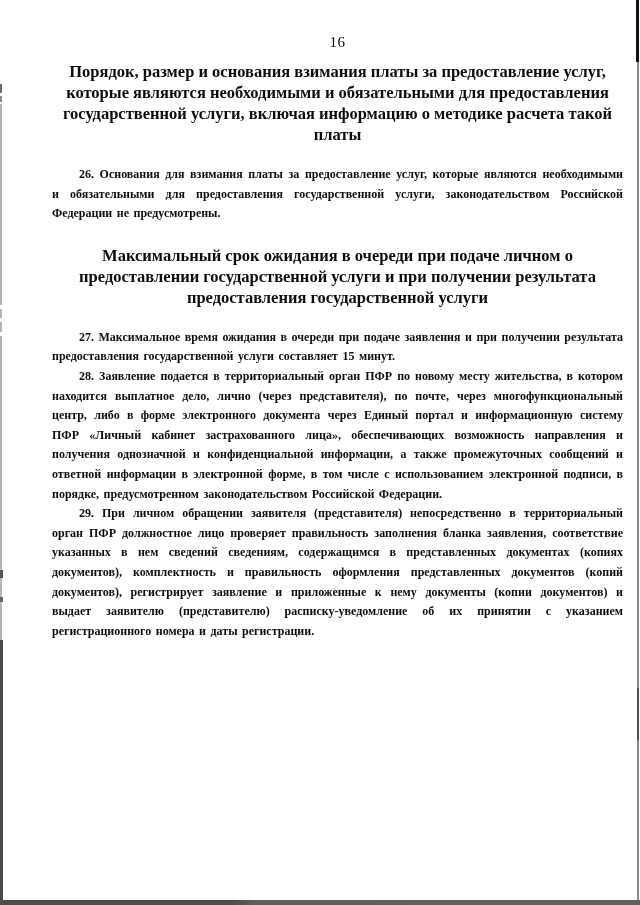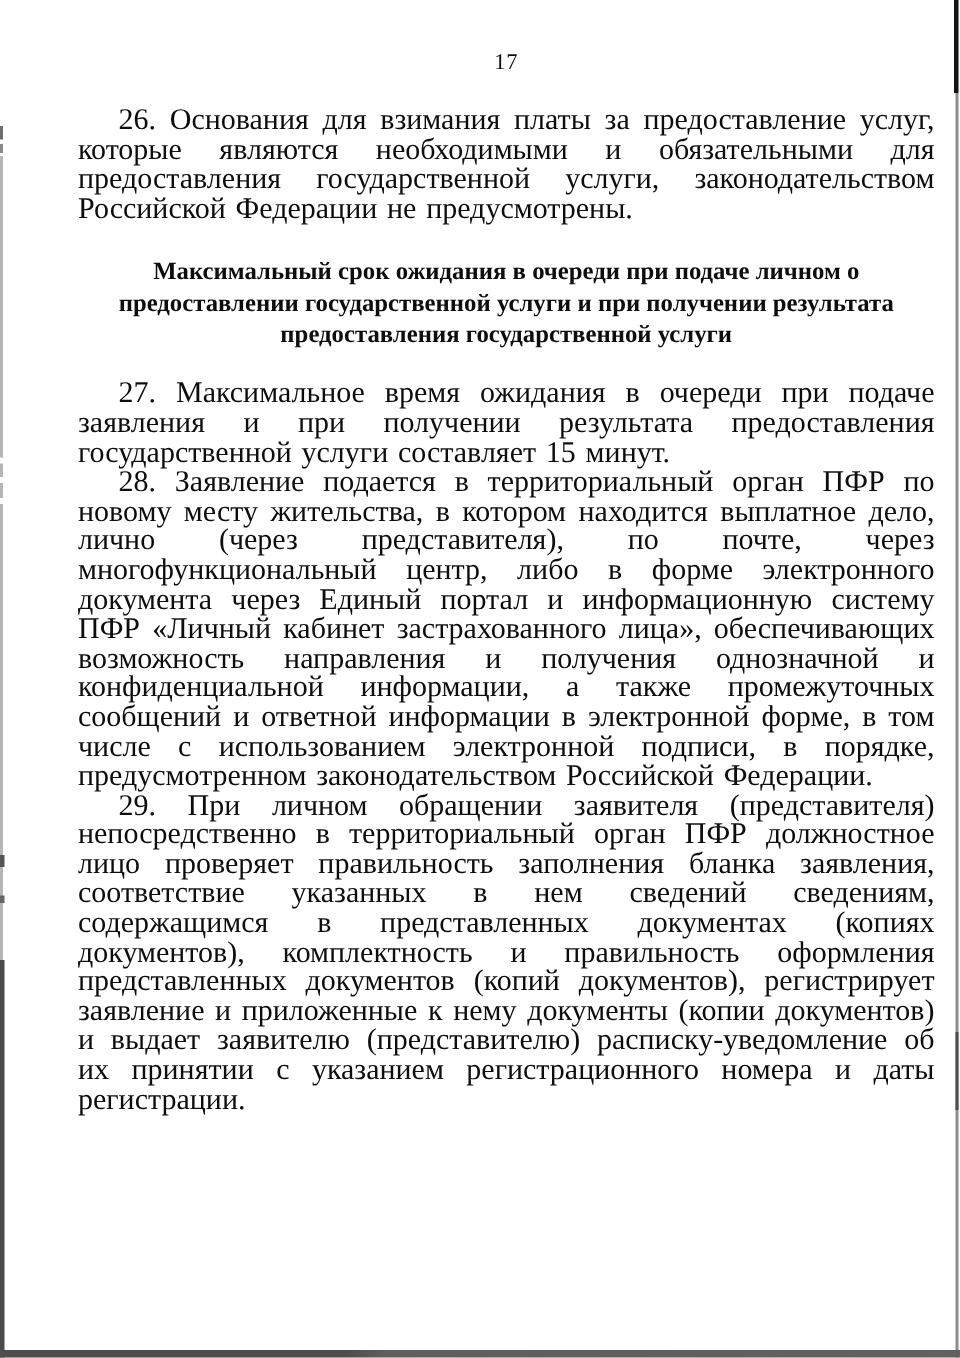--- a/index.html
+++ b/index.html
@@ -34,24 +34,25 @@
     font-size: 16.5px;
     line-height: 21px;
     margin: 21px 0 0 0;
   }
   .hd-first {
     margin-top: 10px;
   }
   .para {
     text-align: justify;
     text-indent: 27px;
-    font-size: 20px;
+    font-size: 12px;
     line-height: 19.6px;
     margin: 20px 0 0 0;
     word-spacing: 1.5px;
+    font-weight: bold;
   }
   .para + .para {
     margin-top: 0;
   }
   
   .artifact {
     position: absolute;
     pointer-events: none;
   }
   .left-dash-1  { left: 0; top: 84px;  width: 2px; height: 9px;  background: #6e6e6e; }
@@ -68,22 +69,23 @@
   .right-line-dark { left: 637px; top: 688px; width: 2px; height: 52px; background: #4f4f4f; }
   .bottom-strip {
     left: 0; top: 900px; width: 640px; height: 5px;
     background: linear-gradient(to right, #4d4d4d 0%, #4d4d4d 36%, #5e5e5e 40%, #616161 100%);
   }
 </style>
 </head>
 <body>
 
 <div class="page">
-  <div class="page-number">17</div>
+  <div class="page-number">16</div>
 
+  <div class="hd hd-first">Порядок, размер и основания взимания платы за предоставление услуг, которые являются необходимыми и обязательными для предоставления государственной услуги, включая информацию о методике расчета такой платы</div>
 
   <p class="para">26. Основания для взимания платы за предоставление услуг, которые являются необходимыми и обязательными для предоставления государственной услуги, законодательством Российской Федерации не предусмотрены.</p>
 
   <div class="hd">Максимальный срок ожидания в очереди при подаче личном о предоставлении государственной услуги и при получении результата предоставления государственной услуги</div>
 
   <p class="para">27. Максимальное время ожидания в очереди при подаче заявления и при получении результата предоставления государственной услуги составляет 15 минут.</p>
 
 
   <p class="para">28. Заявление подается в территориальный орган ПФР по новому месту жительства, в котором находится выплатное дело, лично (через представителя), по почте, через многофункциональный центр, либо в форме электронного документа через Единый портал и информационную систему ПФР «Личный кабинет застрахованного лица», обеспечивающих возможность направления и получения однозначной и конфиденциальной информации, а также промежуточных сообщений и ответной информации в электронной форме, в том числе с использованием электронной подписи, в порядке, предусмотренном законодательством Российской Федерации.</p>
 

